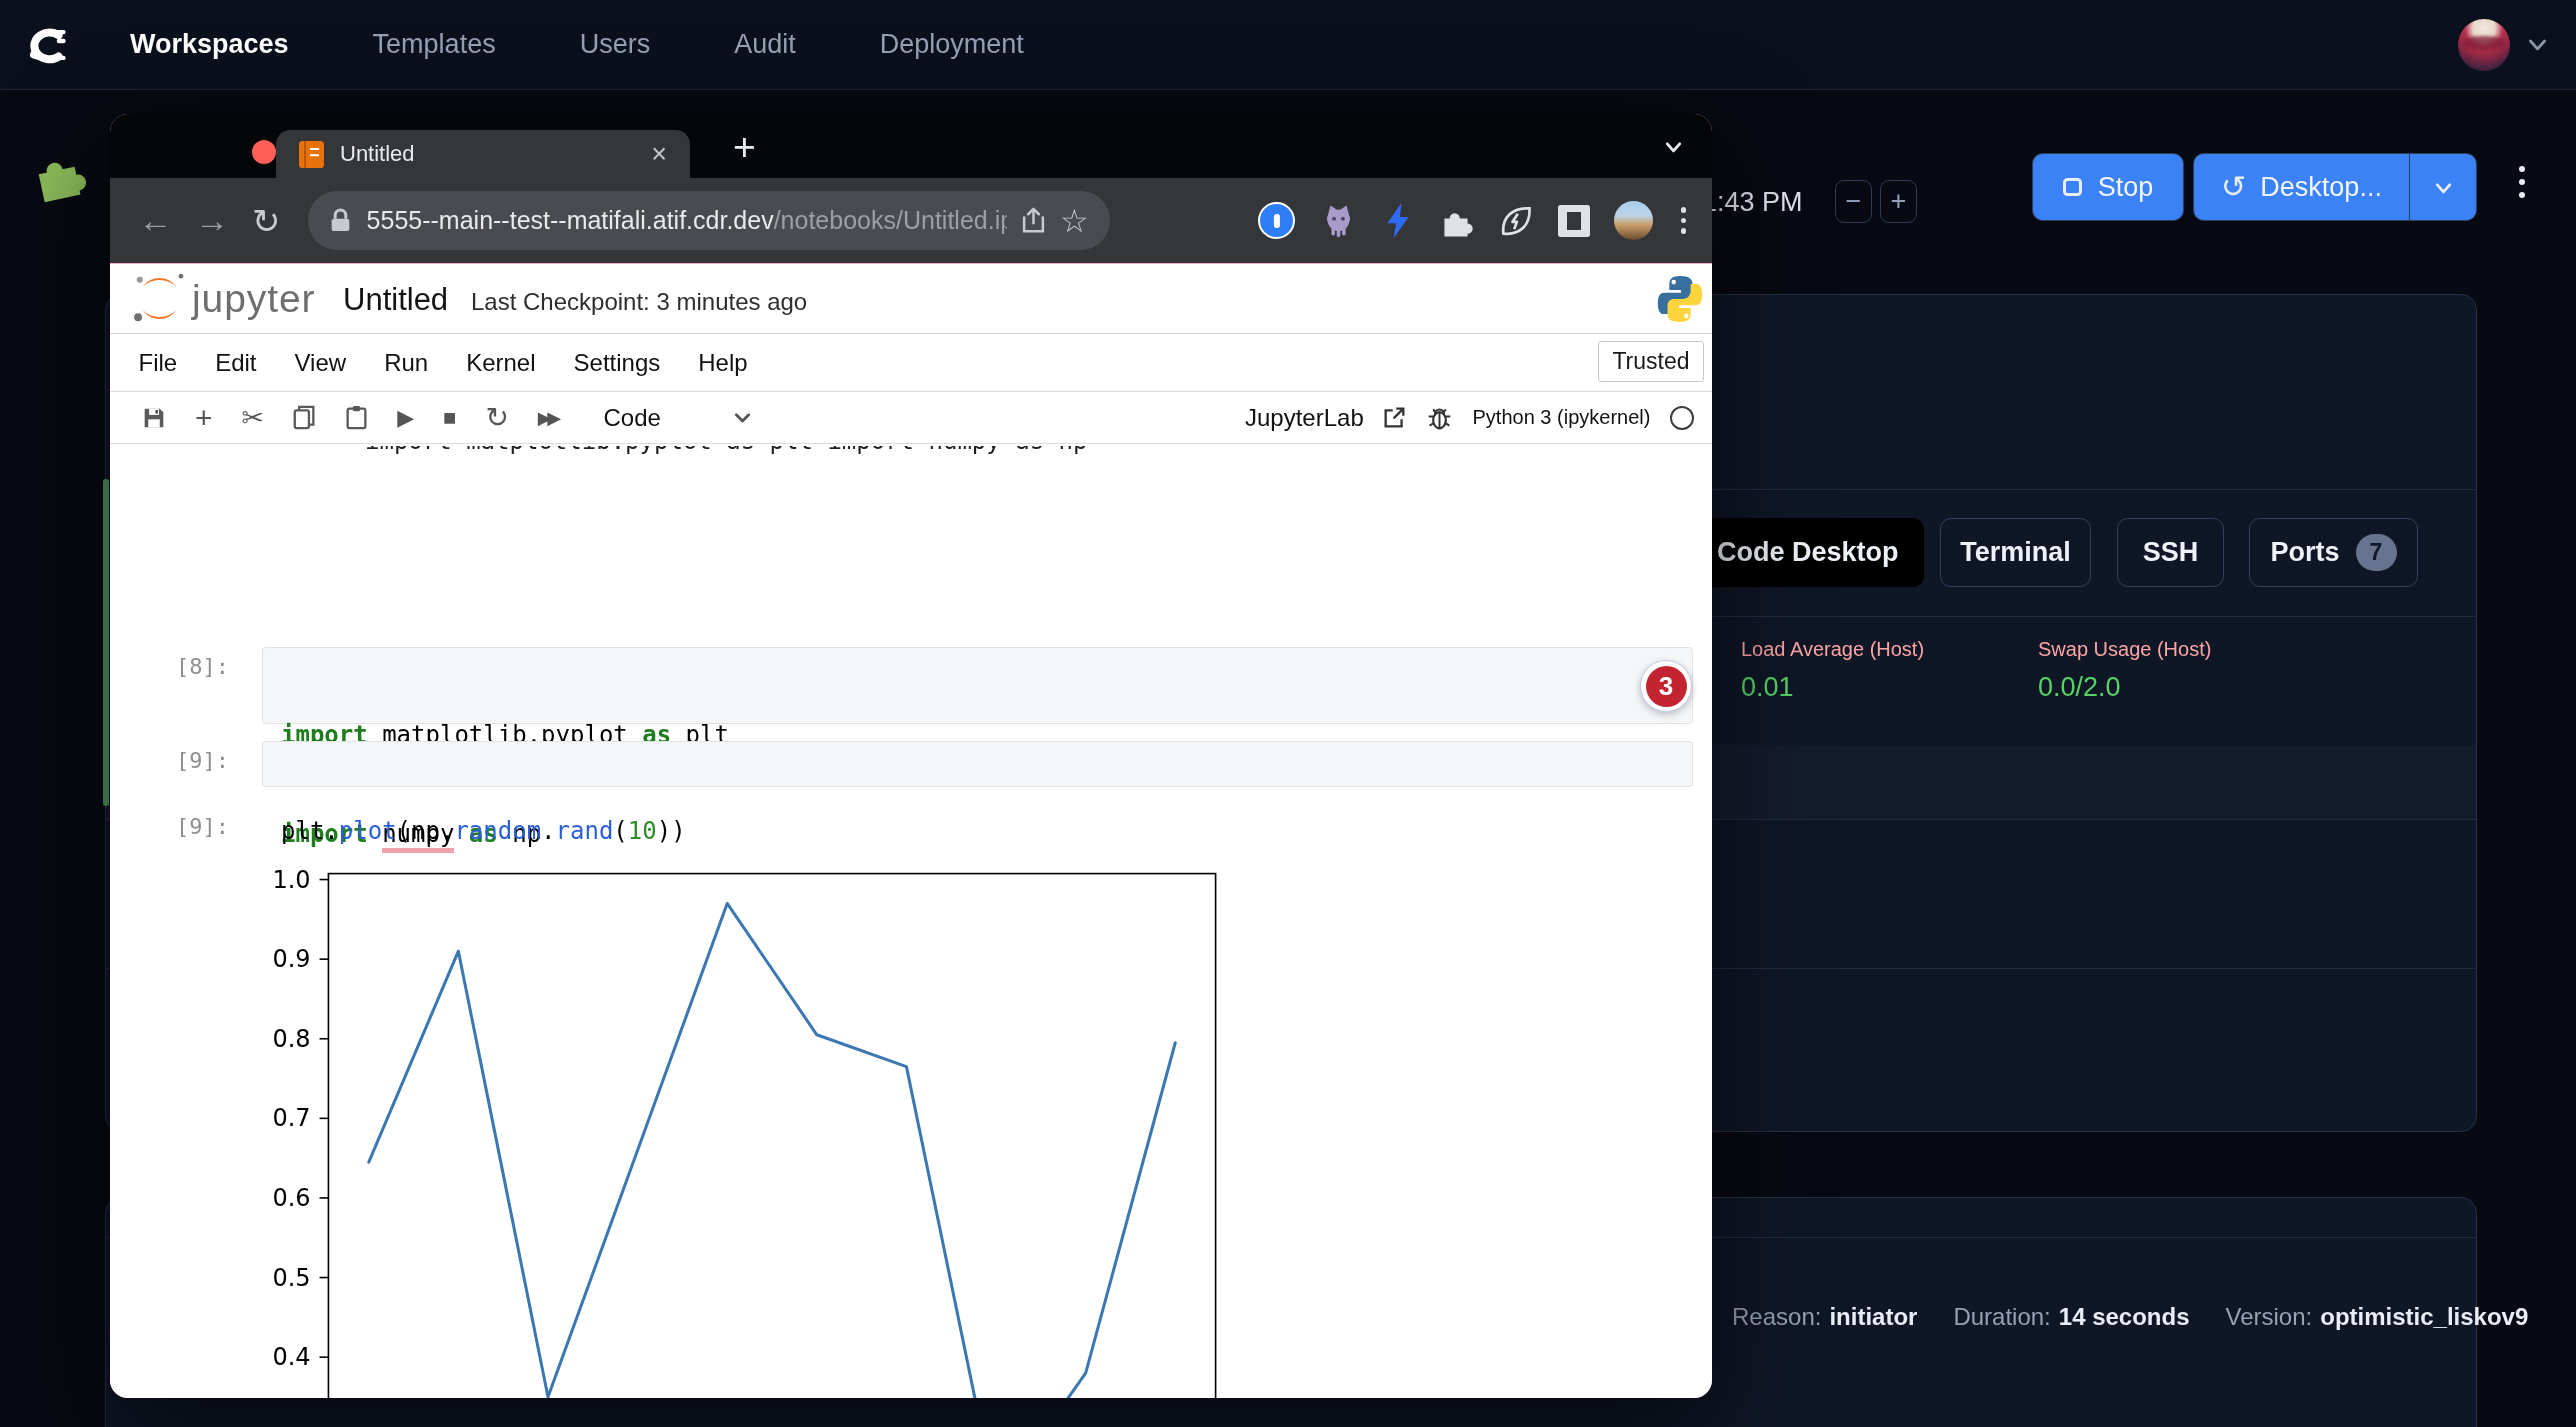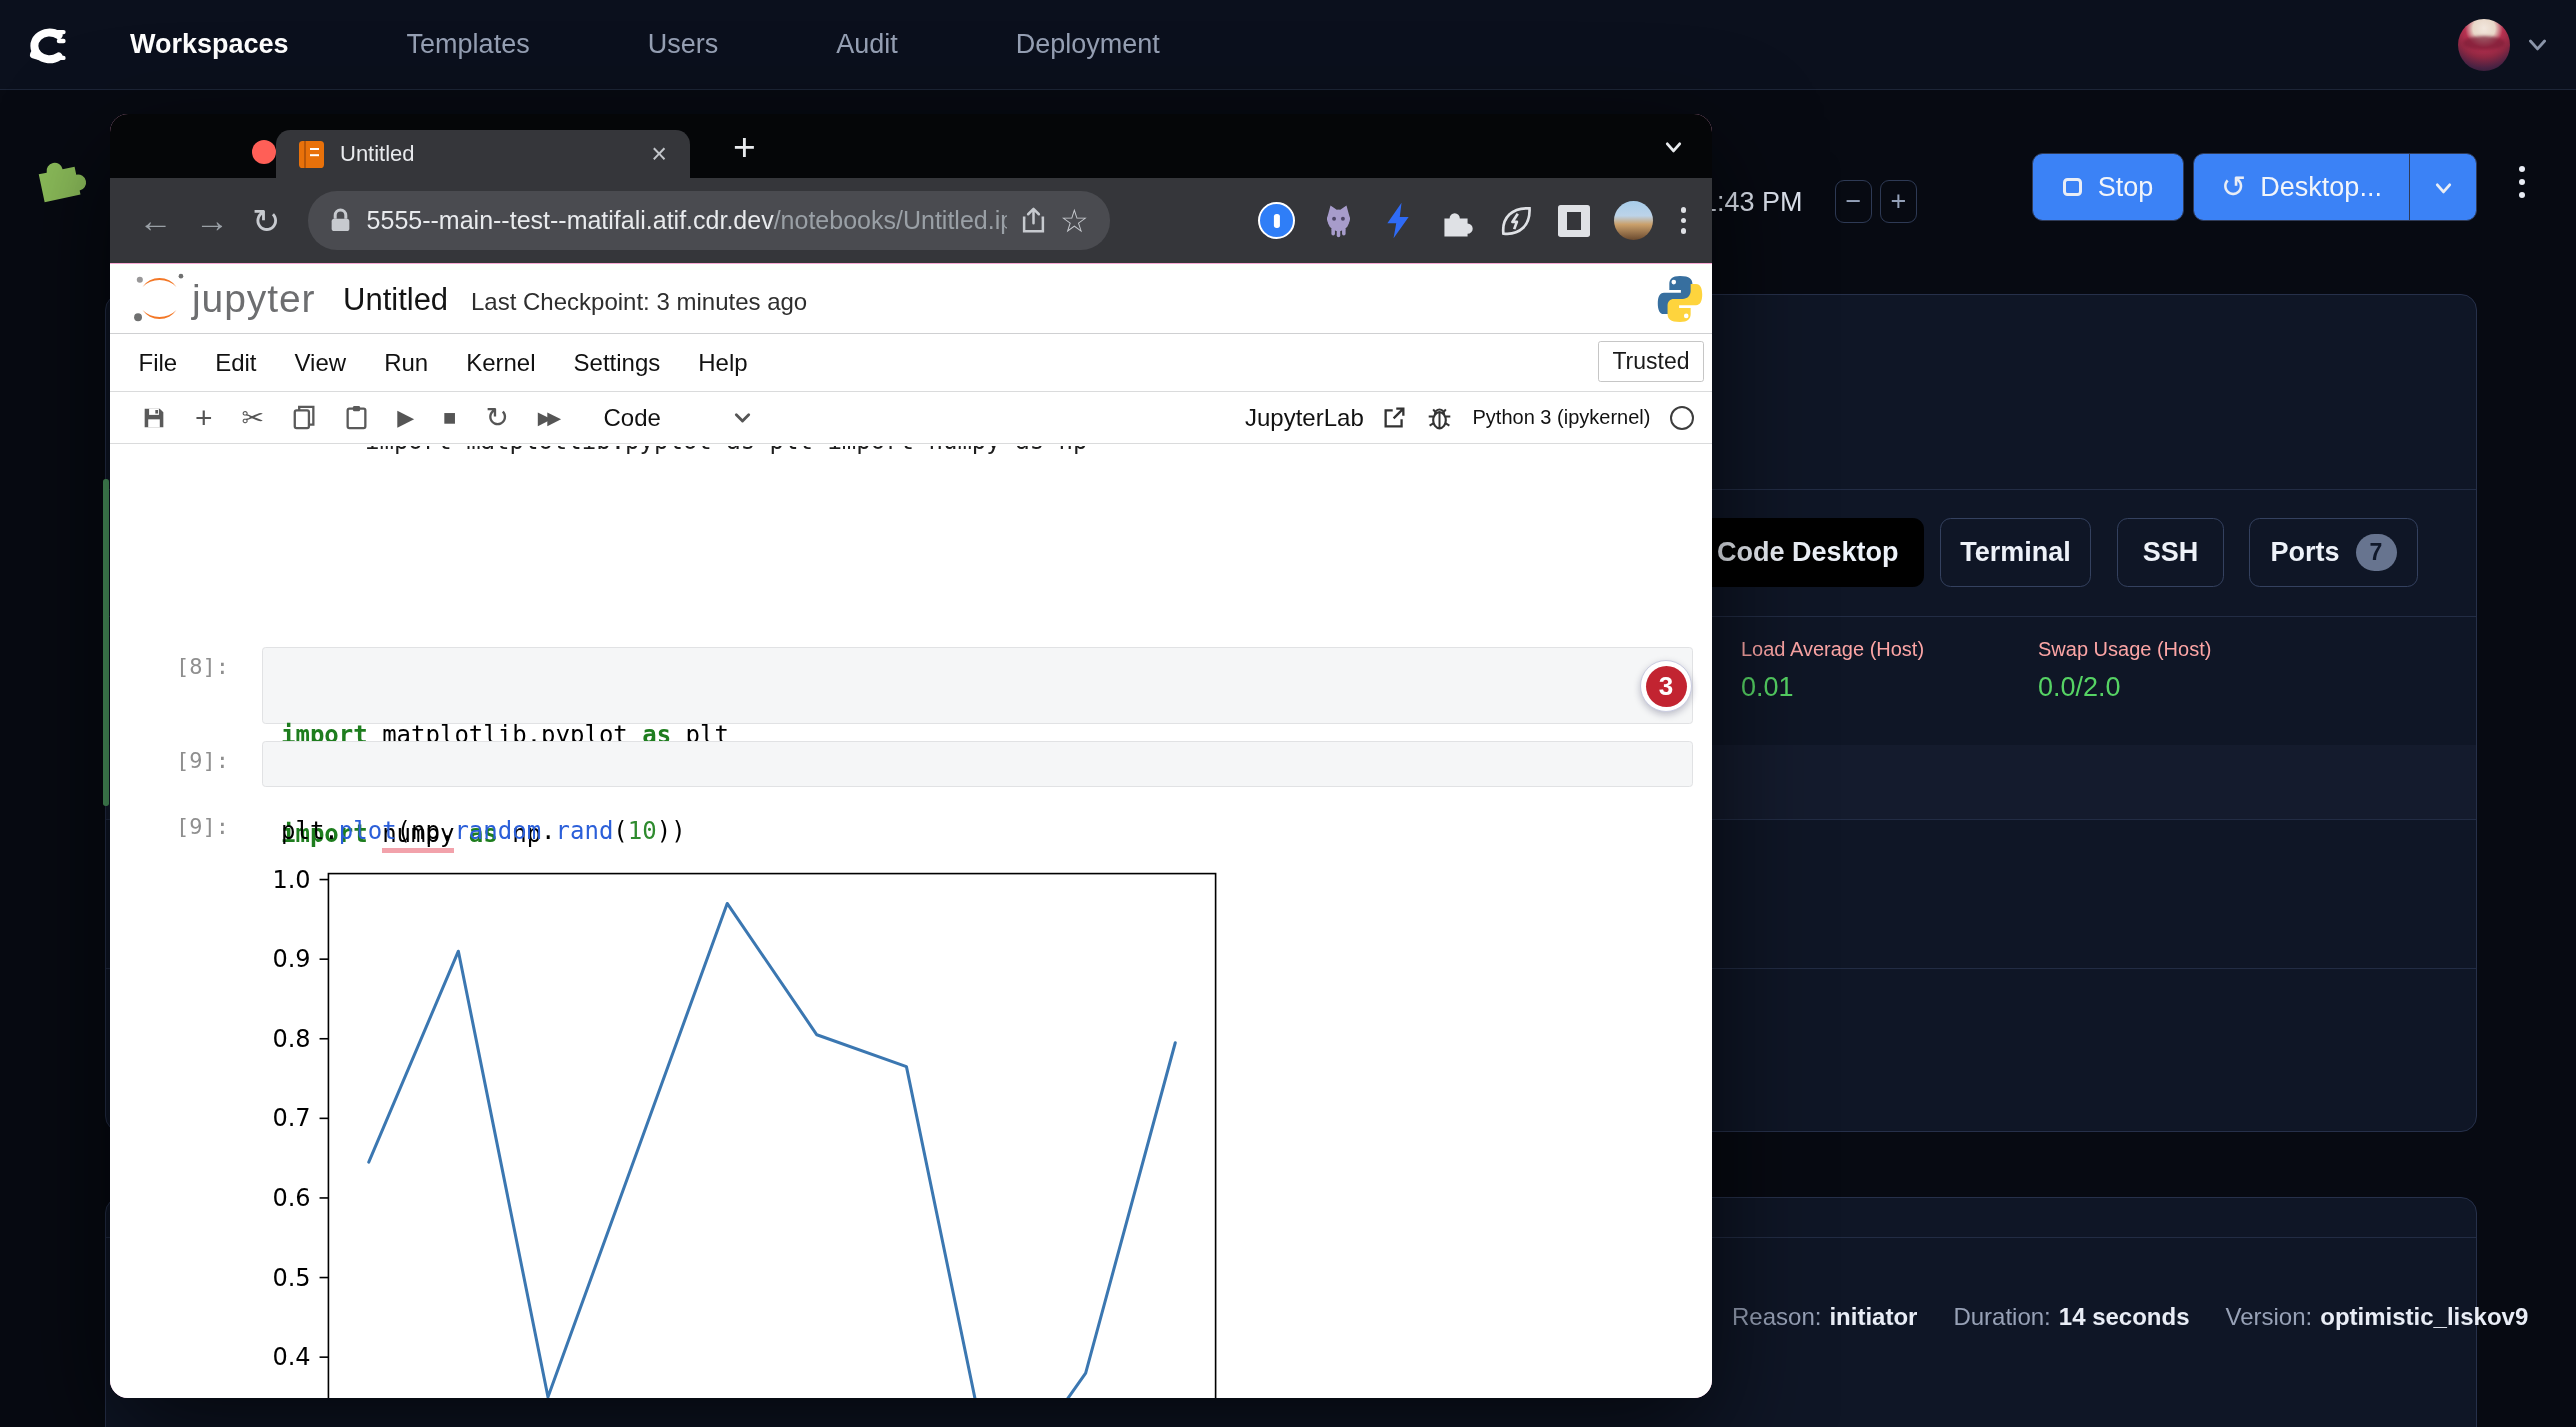--- a/index.html
+++ b/index.html
@@ -10,21 +10,21 @@
     font-family:"Liberation Sans", sans-serif;
     -webkit-font-smoothing:antialiased;
   }
   .abs { position:absolute; }
 
   
   .topnav{ position:absolute; left:0; top:0; width:100%; height:90px;
     background:#0b101d; border-bottom:0.9px solid #1d2537;
     display:flex; align-items:center; z-index:5; }
   .coder-logo{ margin-left:23px; width:48px; height:48px; position:relative; flex:0 0 auto;}
-  .nav-items{ display:flex; gap:118px; margin-left:59px; }
+  .nav-items{ display:flex; gap:84px; margin-left:59px; }
   .nav-item{ font-size:27px; color:#96a0b4; cursor:pointer; white-space:nowrap; }
   .nav-item.active{ color:#ffffff; font-weight:700; }
   .nav-right{ margin-left:auto; margin-right:27px; display:flex; align-items:center; gap:16px; }
   .user-avatar{ width:52px; height:52px; border-radius:50%;
     background:radial-gradient(circle at 50% 18%, #f2e7de 0%, #e8d7c8 22%, #b73150 38%, #8e2742 58%, #472243 80%, #221a2c 100%); position:relative; overflow:hidden;}
   .user-avatar::after{ content:""; position:absolute; left:10%; top:34%; width:80%; height:26%;
     background:#7e1f38; border-radius:50%; filter:blur(1.8px); opacity:.75;}
   .chev{ width:23px; height:23px; }
   .chev polyline{ fill:none; stroke:#8b95a9; stroke-width:3.2; stroke-linecap:round; stroke-linejoin:round;}
 

